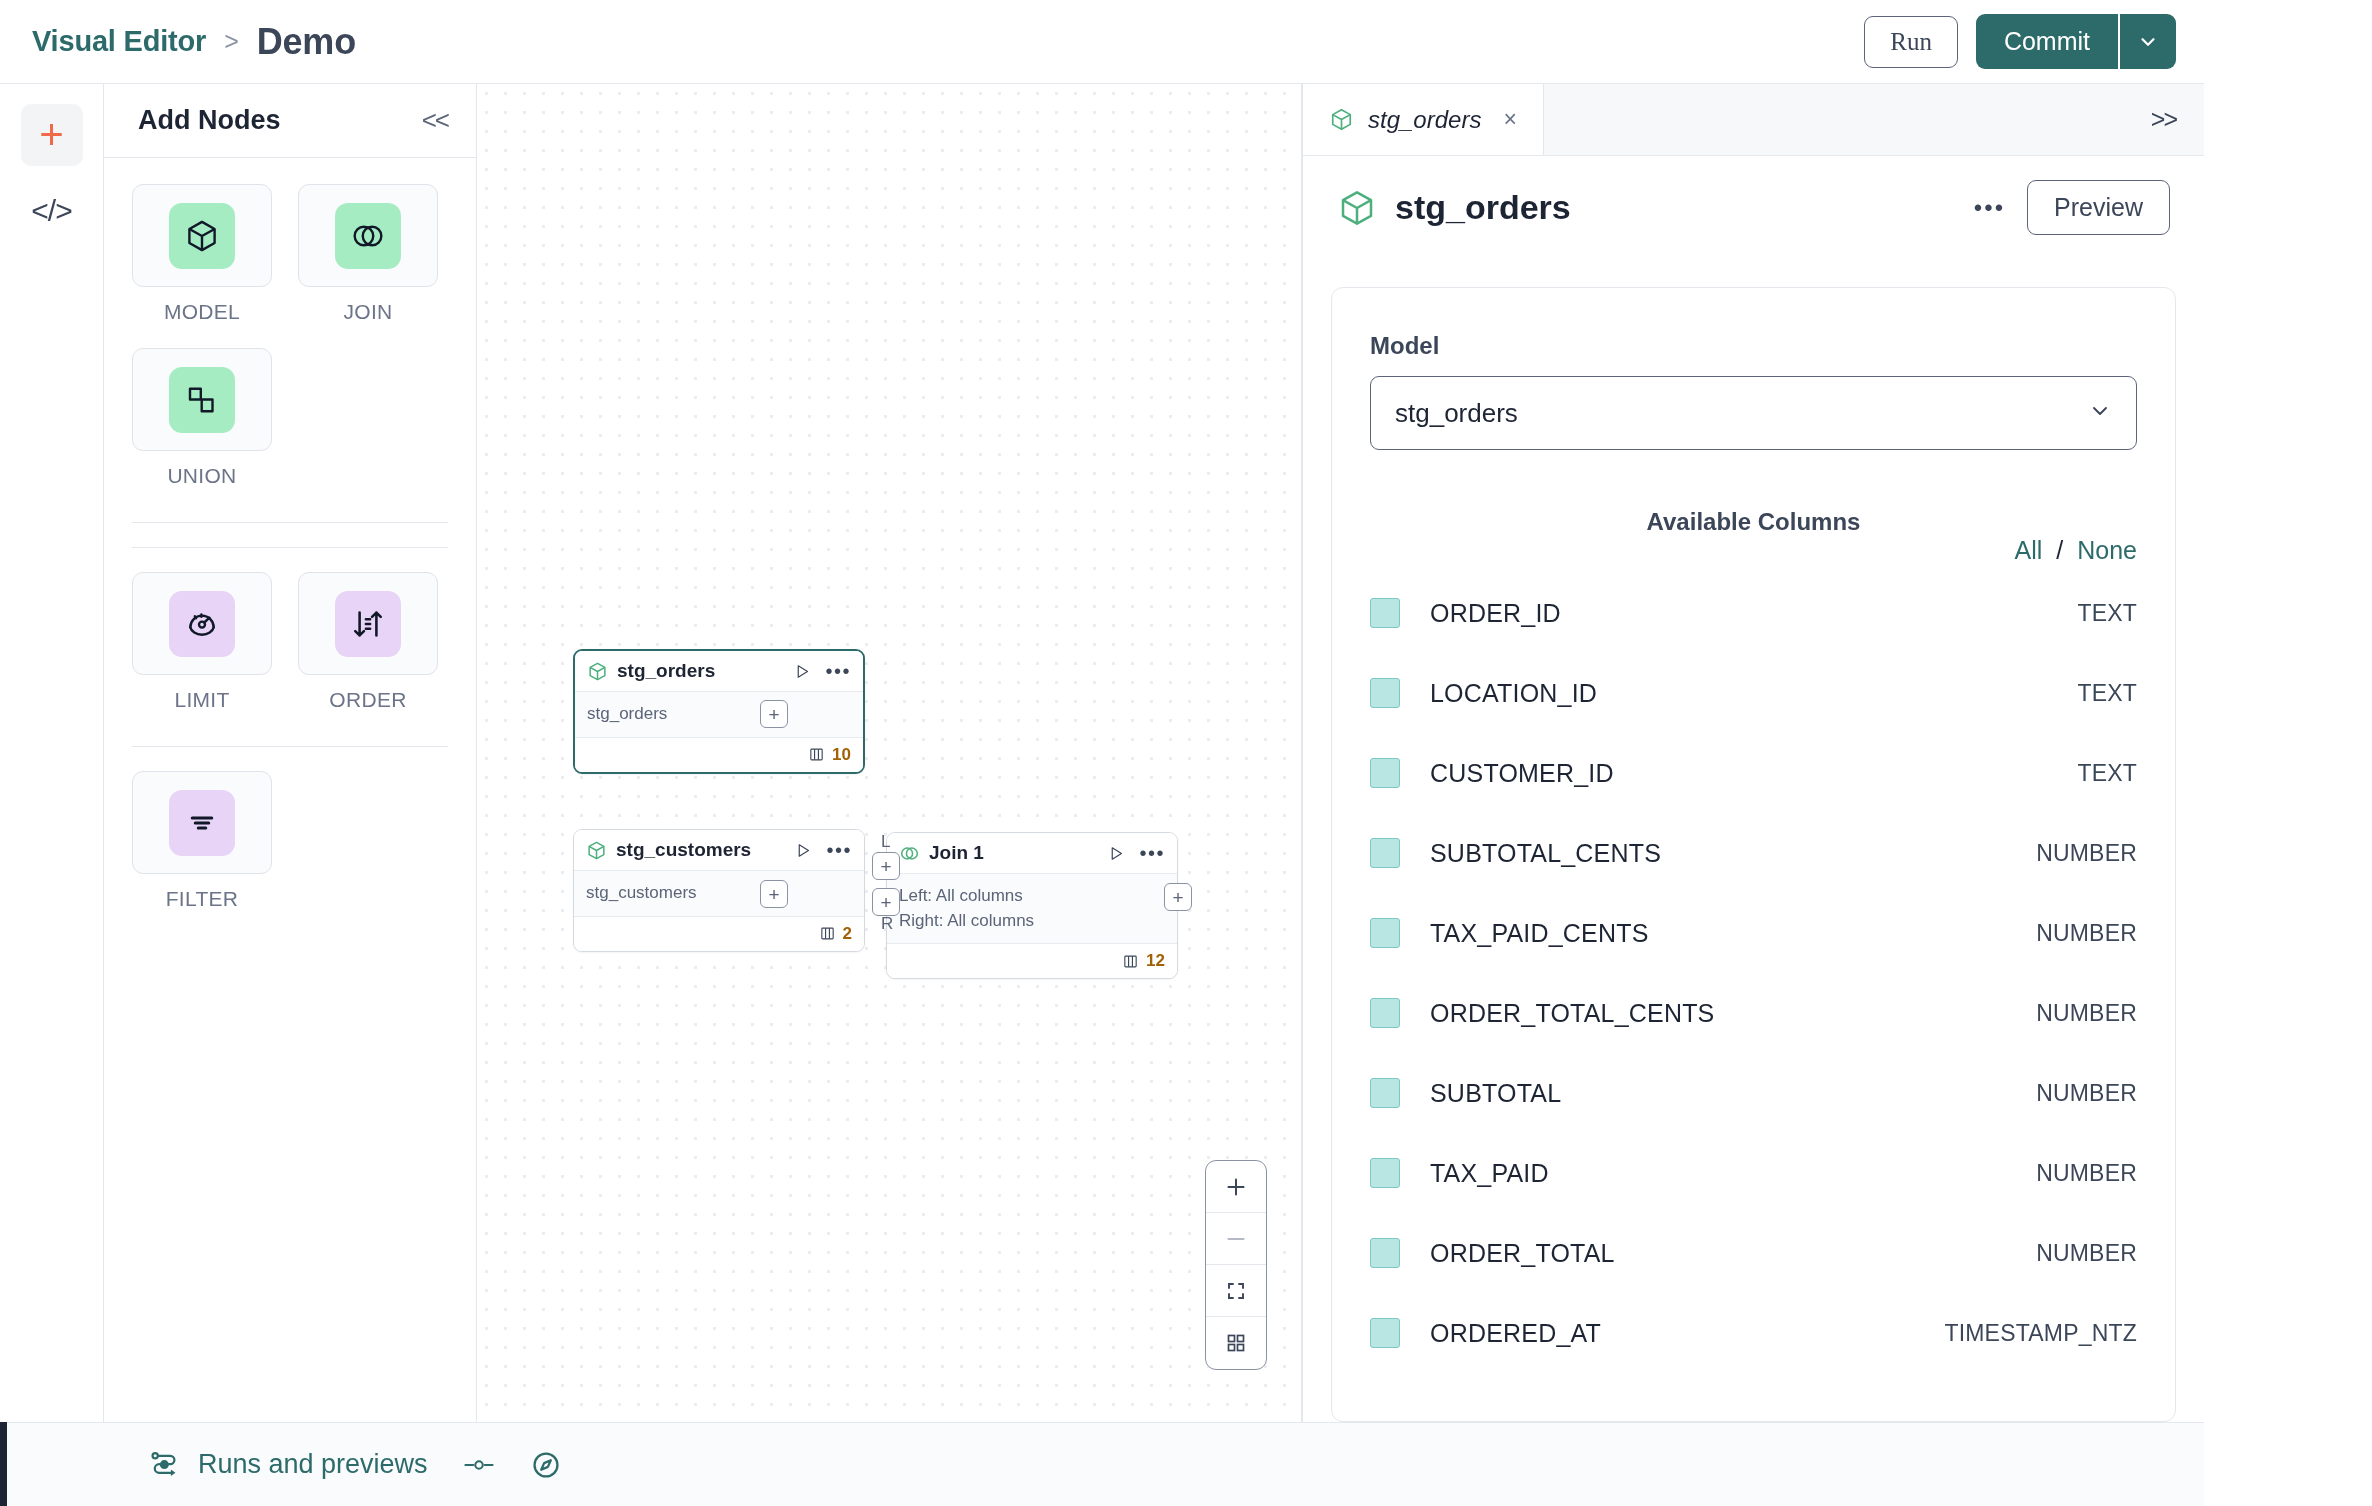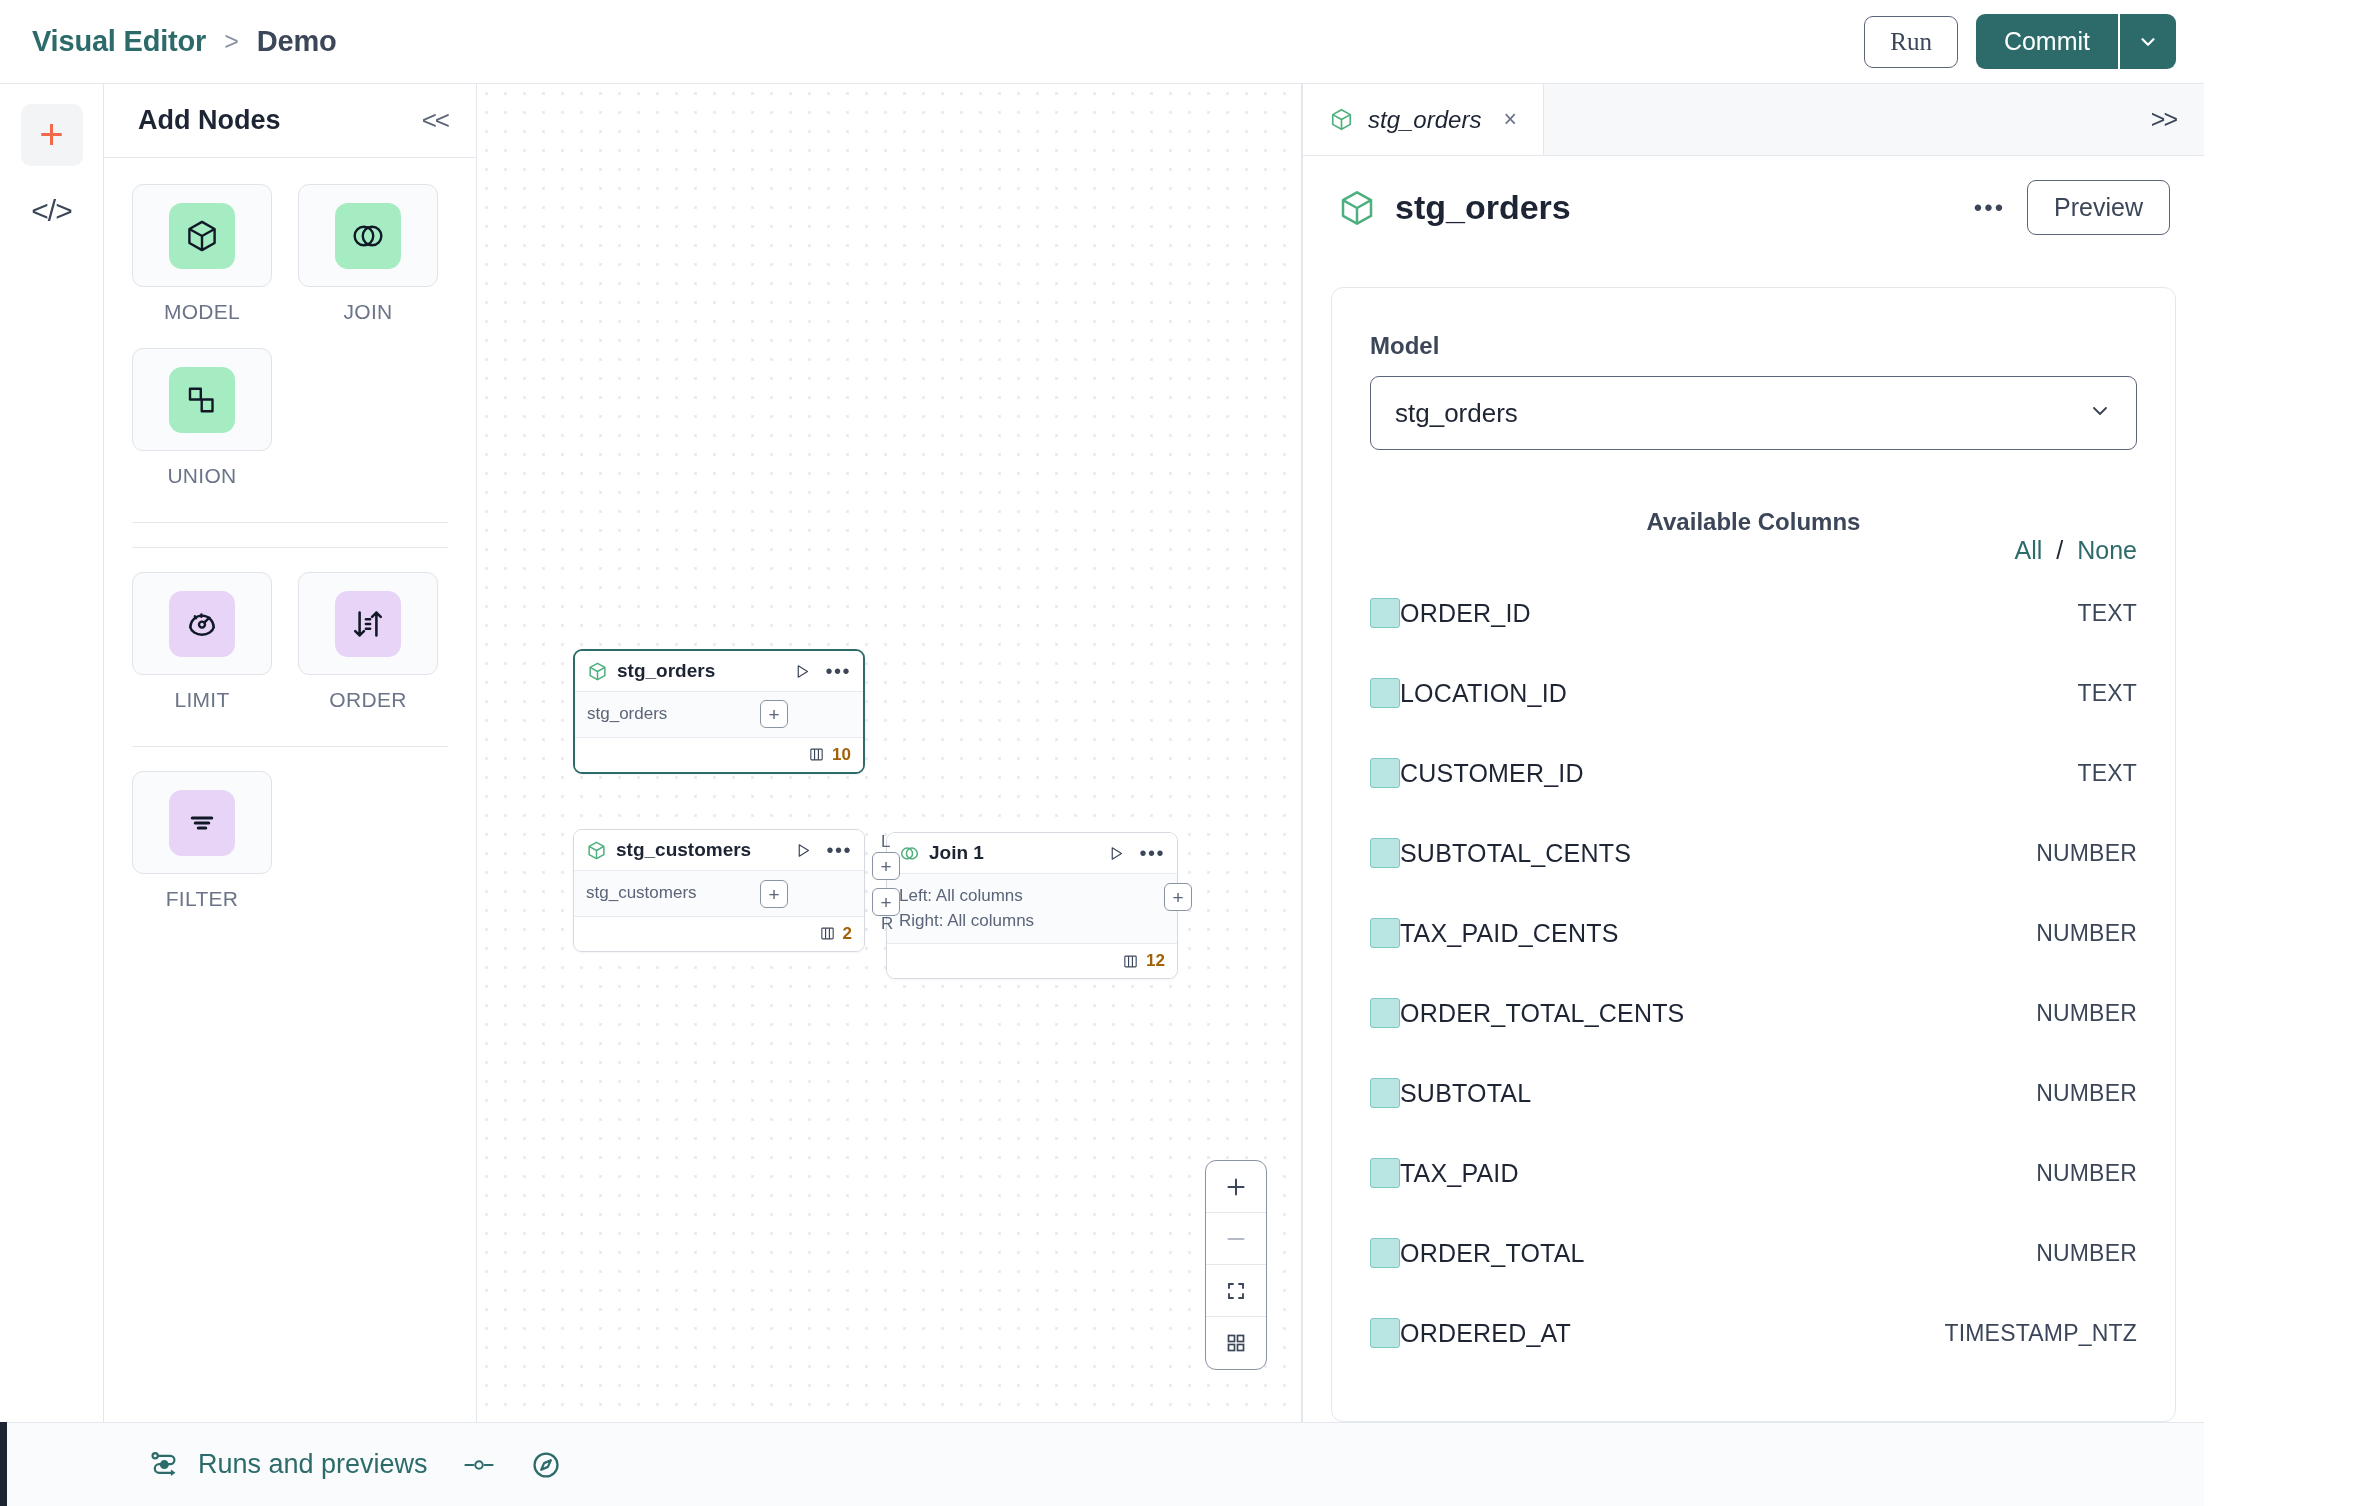--- a/index.html
+++ b/index.html
@@ -22,21 +22,21 @@
     border-bottom: 1px solid #e4e7ec;
     display: flex; align-items: center;
     padding: 0 28px 0 32px;
     position: relative;
   }
   .breadcrumb { display: flex; align-items: center; gap: 18px; }
   .bc-root {
     font-size: 29px; font-weight: bold; color: #2d6b6b; letter-spacing: -0.2px;
   }
   .bc-sep { font-size: 25px; color: #8a93a4; font-weight: 400; }
-  .bc-leaf { font-size: 29px; font-weight: bold; color: #3c4659; letter-spacing: -0.2px; }
+  .bc-leaf { font-size: 36px; font-weight: bold; color: #3c4659; letter-spacing: -0.2px; }
   .topbar-right {
     margin-left: auto; display: flex; align-items: center; gap: 18px;
   }
   .btn-run {
     border: 1.5px solid #5b6478; border-radius: 9px;
     background: #ffffff; color: #3c4659;
     font-size: 25px; font-family: Liberation Serif, serif;
     padding: 11px 25px; cursor: pointer;
   }
   .commit-group { display: flex; border-radius: 9px; overflow: hidden; }
@@ -269,21 +269,21 @@
   .col-row {
     display: flex; align-items: center;
     height: 80px;
   }
   .col-check {
     width: 30px; height: 30px;
     background: #b9e6e2; border: 1.5px solid #7cc9c4;
     border-radius: 3px; cursor: pointer; flex: none;
   }
   .col-name {
-    font-size: 25px; color: #1d2433; letter-spacing: 0.2px;
+    margin-left: 30px; font-size: 25px; color: #1d2433; letter-spacing: 0.2px;
   }
   .col-type {
     margin-left: auto; font-size: 23px; color: #3c4659; letter-spacing: 0.2px;
   }
 
   
   .bottombar {
     height: 84px; min-height: 84px;
     background: #fafbfc;
     border-top: 1px solid #e4e7ec;

